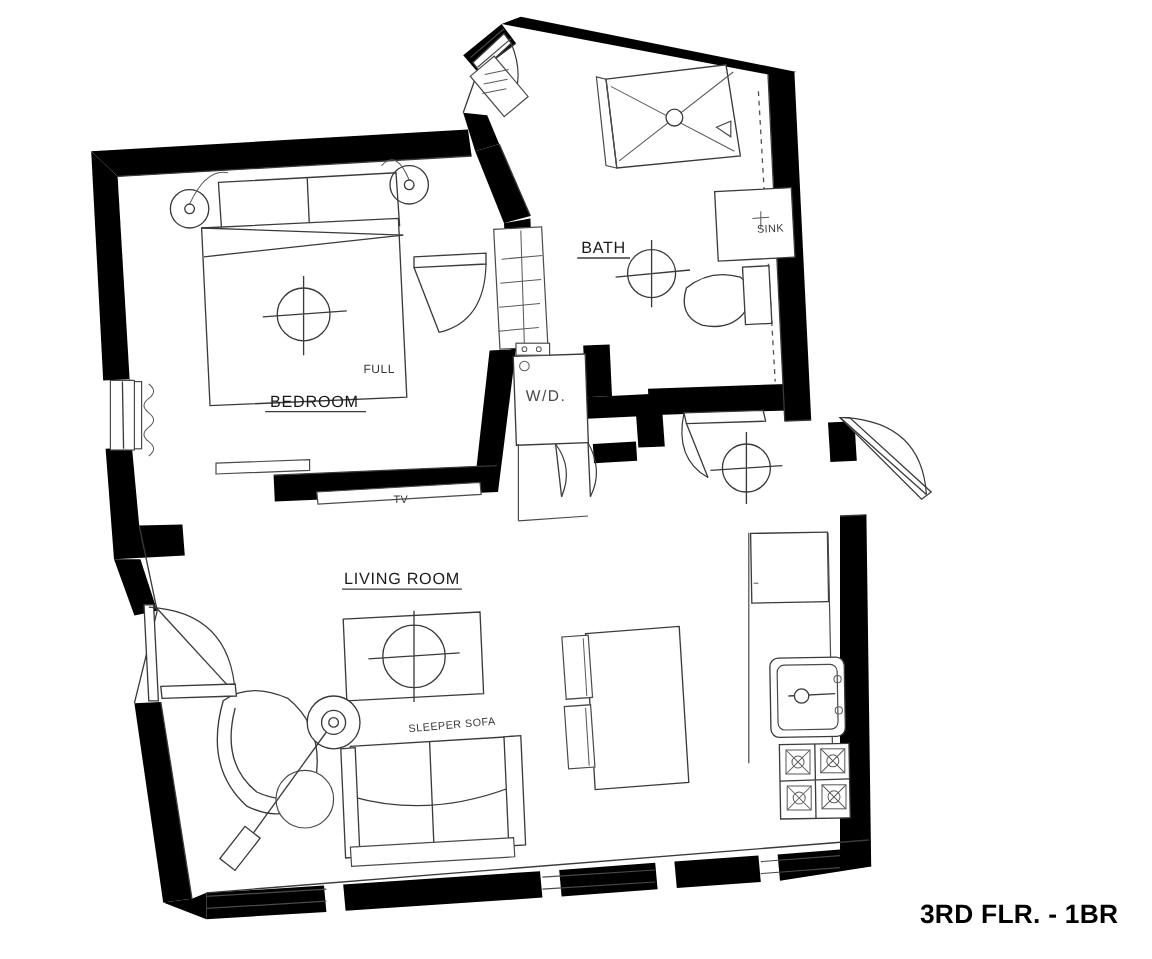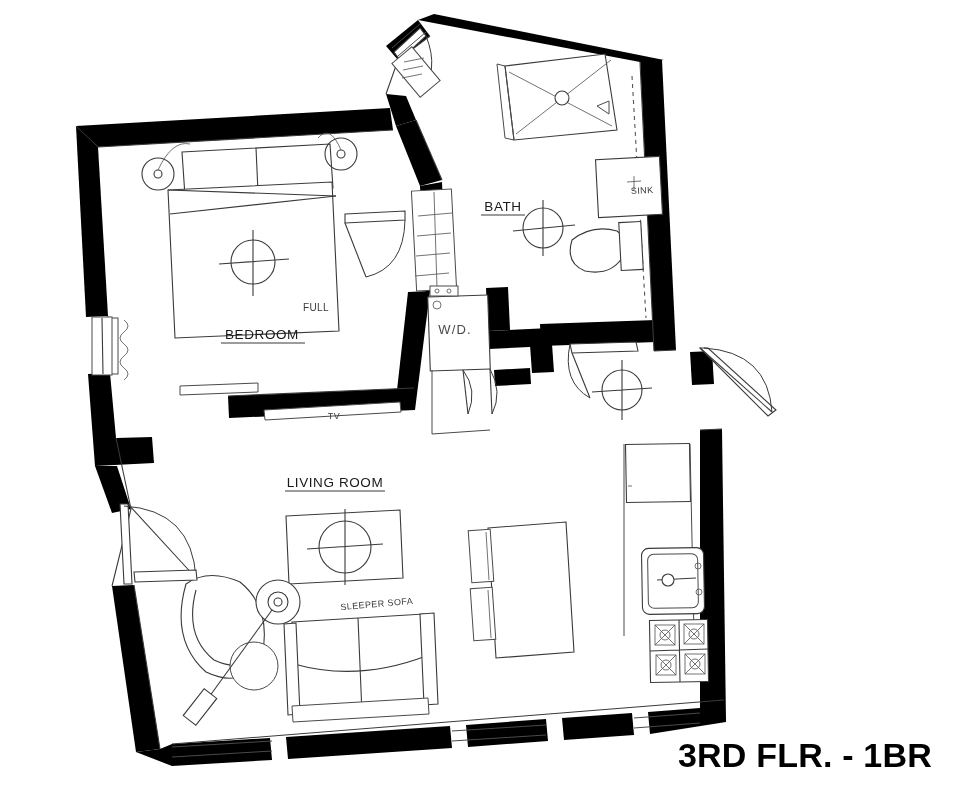--- a/index.html
+++ b/index.html
@@ -57,21 +57,21 @@
     font-family: "Liberation Sans", sans-serif;
     font-size: 13px;
     fill: #4a4a4a;
     letter-spacing: 1.2px;
   }
   #plan-title {
     position: absolute;
     right: 28px;
     bottom: 24px;
     font-family: "Liberation Sans", sans-serif;
-    font-size: 34px;
+    font-size: 22px;
     font-weight: bold;
     color: #000000;
     letter-spacing: 0.2px;
     white-space: nowrap;
     margin-left: 23px;
   }
 </style>
 </head>
 <body>
 

